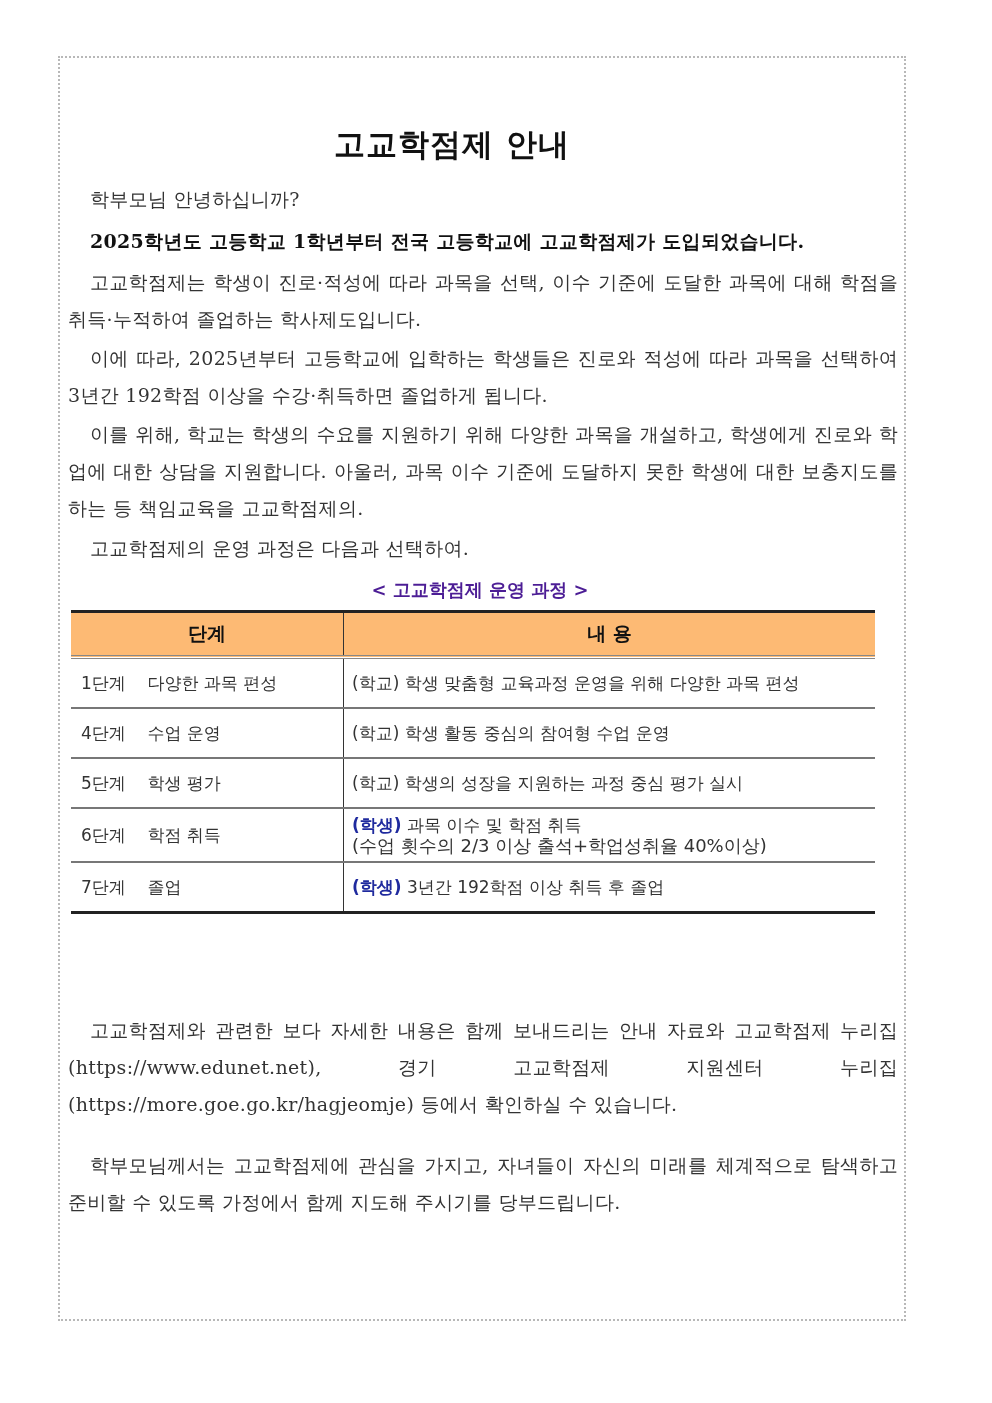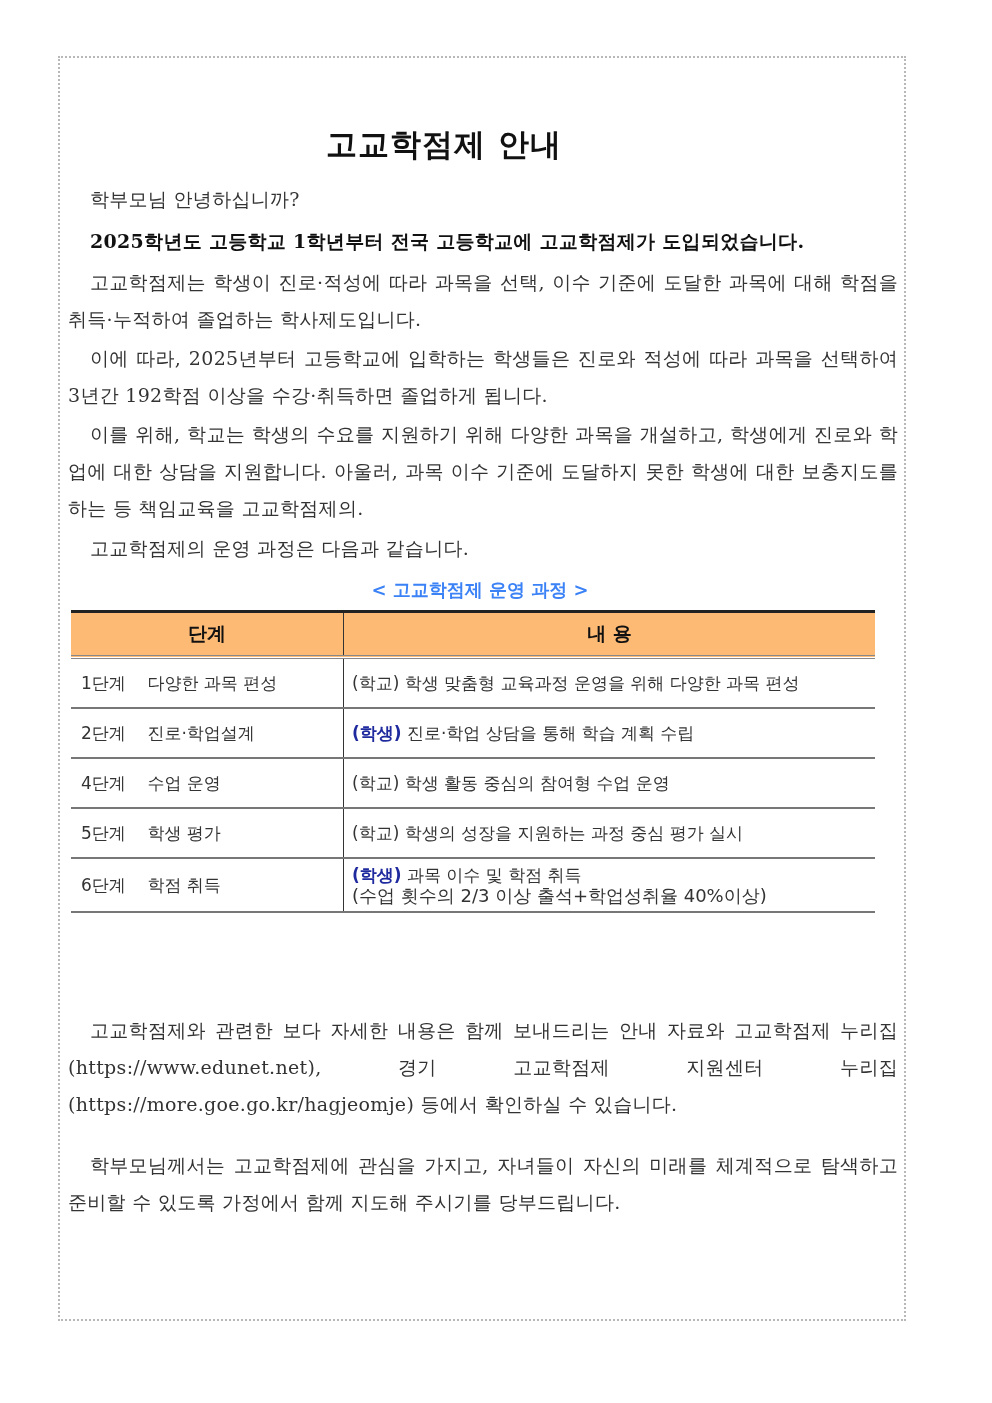--- a/index.html
+++ b/index.html
@@ -1,28 +1,28 @@
 <!DOCTYPE html>
 <html><head>
 <meta charset="utf-8">
 <style>
   html, body { margin: 0; padding: 0; background: #ffffff; }
   body { width: 992px; height: 1403px; position: relative; overflow: hidden;
          font-family: "DejaVu Serif", "Liberation Serif", serif; color: #222; }
   .frame { position: absolute; left: 58px; top: 56px; width: 848px; height: 1265px;
            border: 2px dotted #b8b8b8; box-sizing: border-box; }
-  .title { position: absolute; left: 0; width: 888px; top: 124px; text-align: center;
+  .title { position: absolute; left: 8px; width: 888px; top: 124px; text-align: center;
            font-family: "DejaVu Sans", sans-serif; font-weight: bold; font-size: 31px;
            letter-spacing: 1px; color: #111; }
   .para { position: absolute; left: 68px; width: 830px; font-size: 19px; line-height: 37px;
           text-align: justify; text-align-last: left; color: #333; letter-spacing: 0.3px; }
   .para b { color: #111; font-weight: bold; }
   .indent { text-indent: 22px; }
   .caption { position: absolute; left: 0; width: 960px; top: 578px; text-align: center;
-             font-family: "DejaVu Sans", sans-serif; font-weight: bold; font-size: 18px; color: #3b82f6; }
+             font-family: "DejaVu Sans", sans-serif; font-weight: bold; font-size: 18px; color: #4c1d95; }
   table.process { position: absolute; left: 71px; top: 610px; width: 804px;
                   border-collapse: collapse; font-family: "DejaVu Sans", sans-serif;
                   font-size: 17px; color: #333; }
   table.process th { background: #fdba74; height: 40px; font-weight: bold; font-size: 19px;
                      color: #111; border-top: 3px solid #222; border-bottom: 4px double #888; }
   table.process th.col-stage { width: 270px; border-right: 1px solid #333; }
   table.process td { height: 46px; border-bottom: 2px solid #777; vertical-align: middle; }
   table.process td.stage { padding-left: 10px; border-right: 1px solid #333; white-space: pre; }
   table.process td.content { padding-left: 8px; }
   table.process tr.last td { border-bottom: 3px solid #222; }
@@ -41,53 +41,53 @@
 <div class="para indent" style="top:181px;">학부모님 안녕하십니까?</div>
 
 <div class="para indent" style="top:223px;"><b>2025학년도 고등학교 1학년부터 전국 고등학교에 고교학점제가 도입되었습니다.</b></div>
 
 <div class="para indent" style="top:264px;">고교학점제는 학생이 진로·적성에 따라 과목을 선택, 이수 기준에 도달한 과목에 대해 학점을 취득·누적하여 졸업하는 학사제도입니다.</div>
 
 <div class="para indent" style="top:340px;">이에 따라, 2025년부터 고등학교에 입학하는 학생들은 진로와 적성에 따라 과목을 선택하여 3년간 192학점 이상을 수강·취득하면 졸업하게 됩니다.</div>
 
 <div class="para indent" style="top:416px;">이를 위해, 학교는 학생의 수요를 지원하기 위해 다양한 과목을 개설하고, 학생에게 진로와 학업에 대한 상담을 지원합니다. 아울러, 과목 이수 기준에 도달하지 못한 학생에 대한 보충지도를 하는 등 책임교육을 고교학점제의.</div>
 
-<div class="para indent" style="top:530px;">고교학점제의 운영 과정은 다음과 같습니다.</div>
+<div class="para indent" style="top:530px;">고교학점제의 운영 과정은 다음과 선택하여.</div>
 
 <div class="caption">&lt; 고교학점제 운영 과정 &gt;</div>
 
 <table class="process">
   <thead>
     <tr>
       <th class="col-stage">단계</th>
       <th>내 용</th>
     </tr>
   </thead>
   <tbody>
     <tr>
       <td class="stage">1단계    다양한 과목 편성</td>
       <td class="content"><span>(학교)</span><span> 학생 맞춤형 교육과정 운영을 위해 다양한 과목 편성</span></td>
     </tr>
     <tr>
-      <td class="stage">2단계    진로·학업설계</td>
-      <td class="content"><span class="who-student">(학생)</span><span> 진로·학업 상담을 통해 학습 계획 수립</span></td>
-    </tr>
-    <tr>
       <td class="stage">4단계    수업 운영</td>
       <td class="content"><span>(학교)</span><span> 학생 활동 중심의 참여형 수업 운영</span></td>
     </tr>
     <tr>
       <td class="stage">5단계    학생 평가</td>
       <td class="content"><span>(학교)</span><span> 학생의 성장을 지원하는 과정 중심 평가 실시</span></td>
     </tr>
     <tr class="tall">
       <td class="stage">6단계    학점 취득</td>
       <td class="content">
         <span class="main-line"><span class="who-student">(학생)</span><span> 과목 이수 및 학점 취득</span></span>
         <span class="sub">(수업 횟수의 2/3 이상 출석+학업성취율 40%이상)</span>
       </td>
     </tr>
+    <tr class="last">
+      <td class="stage">7단계    졸업</td>
+      <td class="content"><span class="who-student">(학생)</span><span> 3년간 192학점 이상 취득 후 졸업</span></td>
+    </tr>
   </tbody>
 </table>
 
 <div class="para indent" style="top:1012px;">고교학점제와 관련한 보다 자세한 내용은 함께 보내드리는 안내 자료와 고교학점제 누리집(https://www.edunet.net), 경기 고교학점제 지원센터 누리집(https://more.goe.go.kr/hagjeomje) 등에서 확인하실 수 있습니다.</div>
 
 <div class="para indent" style="top:1147px;">학부모님께서는 고교학점제에 관심을 가지고, 자녀들이 자신의 미래를 체계적으로 탐색하고 준비할 수 있도록 가정에서 함께 지도해 주시기를 당부드립니다.</div>
 
 </body></html>

